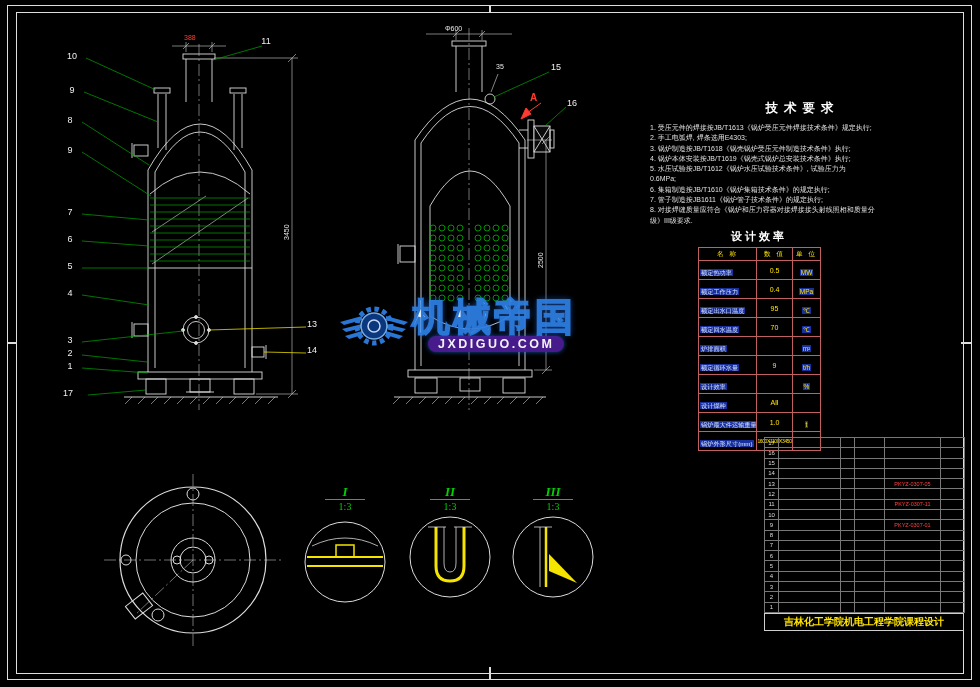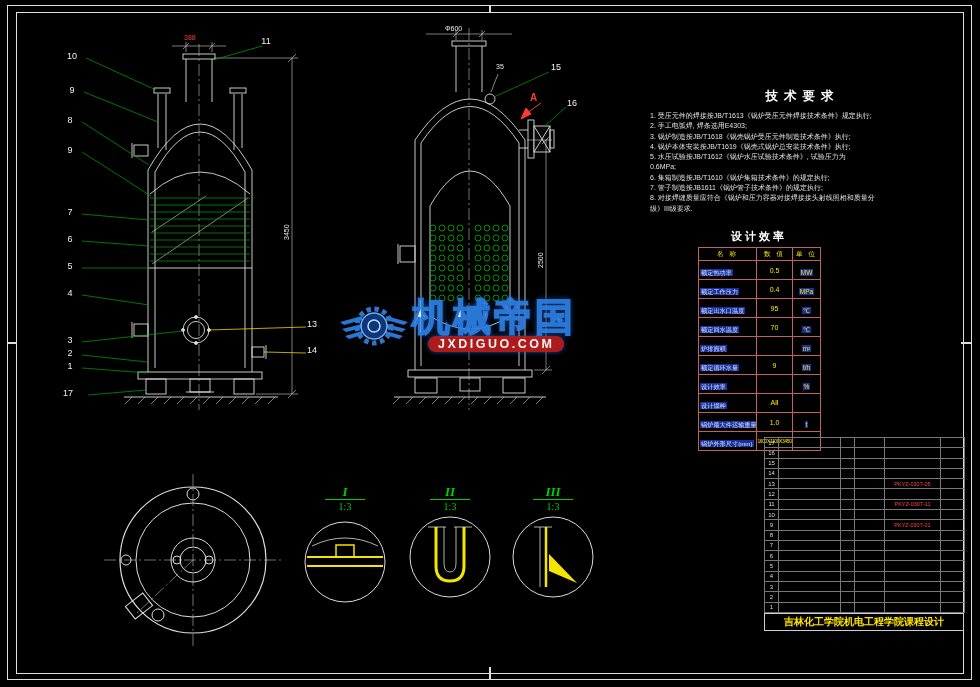--- a/index.html
+++ b/index.html
@@ -10,21 +10,21 @@
   .frame-inner{position:absolute;left:16px;top:12px;width:946px;height:660px;border:1px solid #dedede;}
   .tick{position:absolute;background:#dedede;}
   
   .co{position:absolute;width:16px;text-align:center;color:#f0f0f0;font-size:9px;line-height:10px;}
   
   .dim{position:absolute;color:#e8e8e8;font-size:7px;white-space:nowrap;}
   .dim.red{color:#ff3b30;}
   .dim.big{font-size:10px;font-weight:bold;}
   .rot{transform:rotate(-90deg);transform-origin:left top;}
   
-  .tech{position:absolute;left:650px;top:88px;width:305px;}
+  .tech{position:absolute;left:650px;top:100px;width:305px;}
   .tech-title{color:#fff;font-size:12.5px;font-weight:bold;text-align:center;letter-spacing:6px;margin-bottom:6px;}
   .tech-line{color:#e0e0e0;font-size:7px;line-height:10.3px;white-space:nowrap;overflow:hidden;}
   
   .spec{position:absolute;left:698px;top:229px;width:122px;}
   .spec-title{color:#fff;font-size:11px;font-weight:bold;text-align:center;letter-spacing:3px;margin-bottom:3px;}
   .spec table{border-collapse:collapse;width:100%;table-layout:fixed;}
   .spec th,.spec td{border:1px solid #c06060;height:12px;padding:0;white-space:nowrap;overflow:hidden;}
   .spec th{color:#ffe400;font-size:6.5px;font-weight:normal;letter-spacing:2px;text-align:center;}
   .spec td.lbl{padding-left:1px;}
   .spec td.lbl span{background:#17309c;color:#dfe6ff;font-size:6.2px;padding:0 1px;}
@@ -54,21 +54,21 @@
   .tb-code{position:absolute;left:2px;bottom:1px;color:#ff4242;font-size:6px;}
   .tb-right{flex:1;display:flex;flex-direction:column;overflow:hidden;}
   .tb-model{height:29px;line-height:29px;color:#ffe400;font-size:13px;font-weight:bold;text-align:center;
             border-bottom:1px solid #cfcfcf;white-space:nowrap;}
   .tb-major{flex:1;color:#ffe400;font-size:7.5px;line-height:14px;text-align:center;white-space:nowrap;}
   
   .watermark{position:absolute;left:338px;top:296px;width:334px;height:82px;display:flex;align-items:flex-start;opacity:.95;z-index:5;}
   .wm-text{margin-left:2px;}
   .wm-brand{font-size:38px;font-weight:bold;color:#fff;letter-spacing:3px;line-height:42px;white-space:nowrap;
             -webkit-text-stroke:1.5px #2c7de0;text-shadow:0 0 6px rgba(30,100,210,.9);}
-  .wm-domain{margin-left:16px;margin-top:-2px;background:#b91c1c;border-radius:10px;color:#fff;
+  .wm-domain{margin-left:16px;margin-top:-2px;background:#4c1d95;border-radius:10px;color:#fff;
              font-size:12.5px;font-weight:bold;letter-spacing:2.5px;text-align:center;
              padding:1px 10px;width:fit-content;box-shadow:0 0 5px rgba(30,100,210,.8);white-space:nowrap;}
 </style>
 </head>
 <body>
 
 <div class="frame-outer"></div>
 <div class="frame-inner"></div>
 <div class="tick" style="left:489px;top:5px;width:2px;height:8px;"></div>
 <div class="tick" style="left:489px;top:667px;width:2px;height:12px;"></div>

